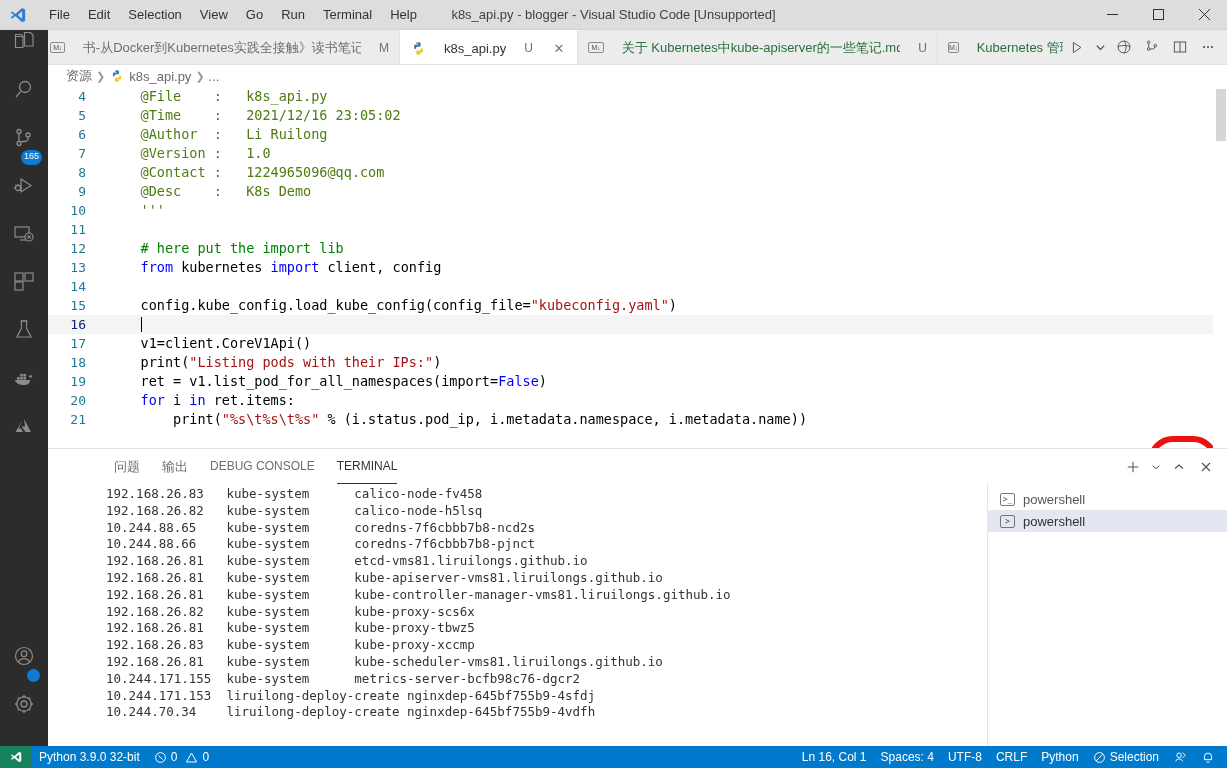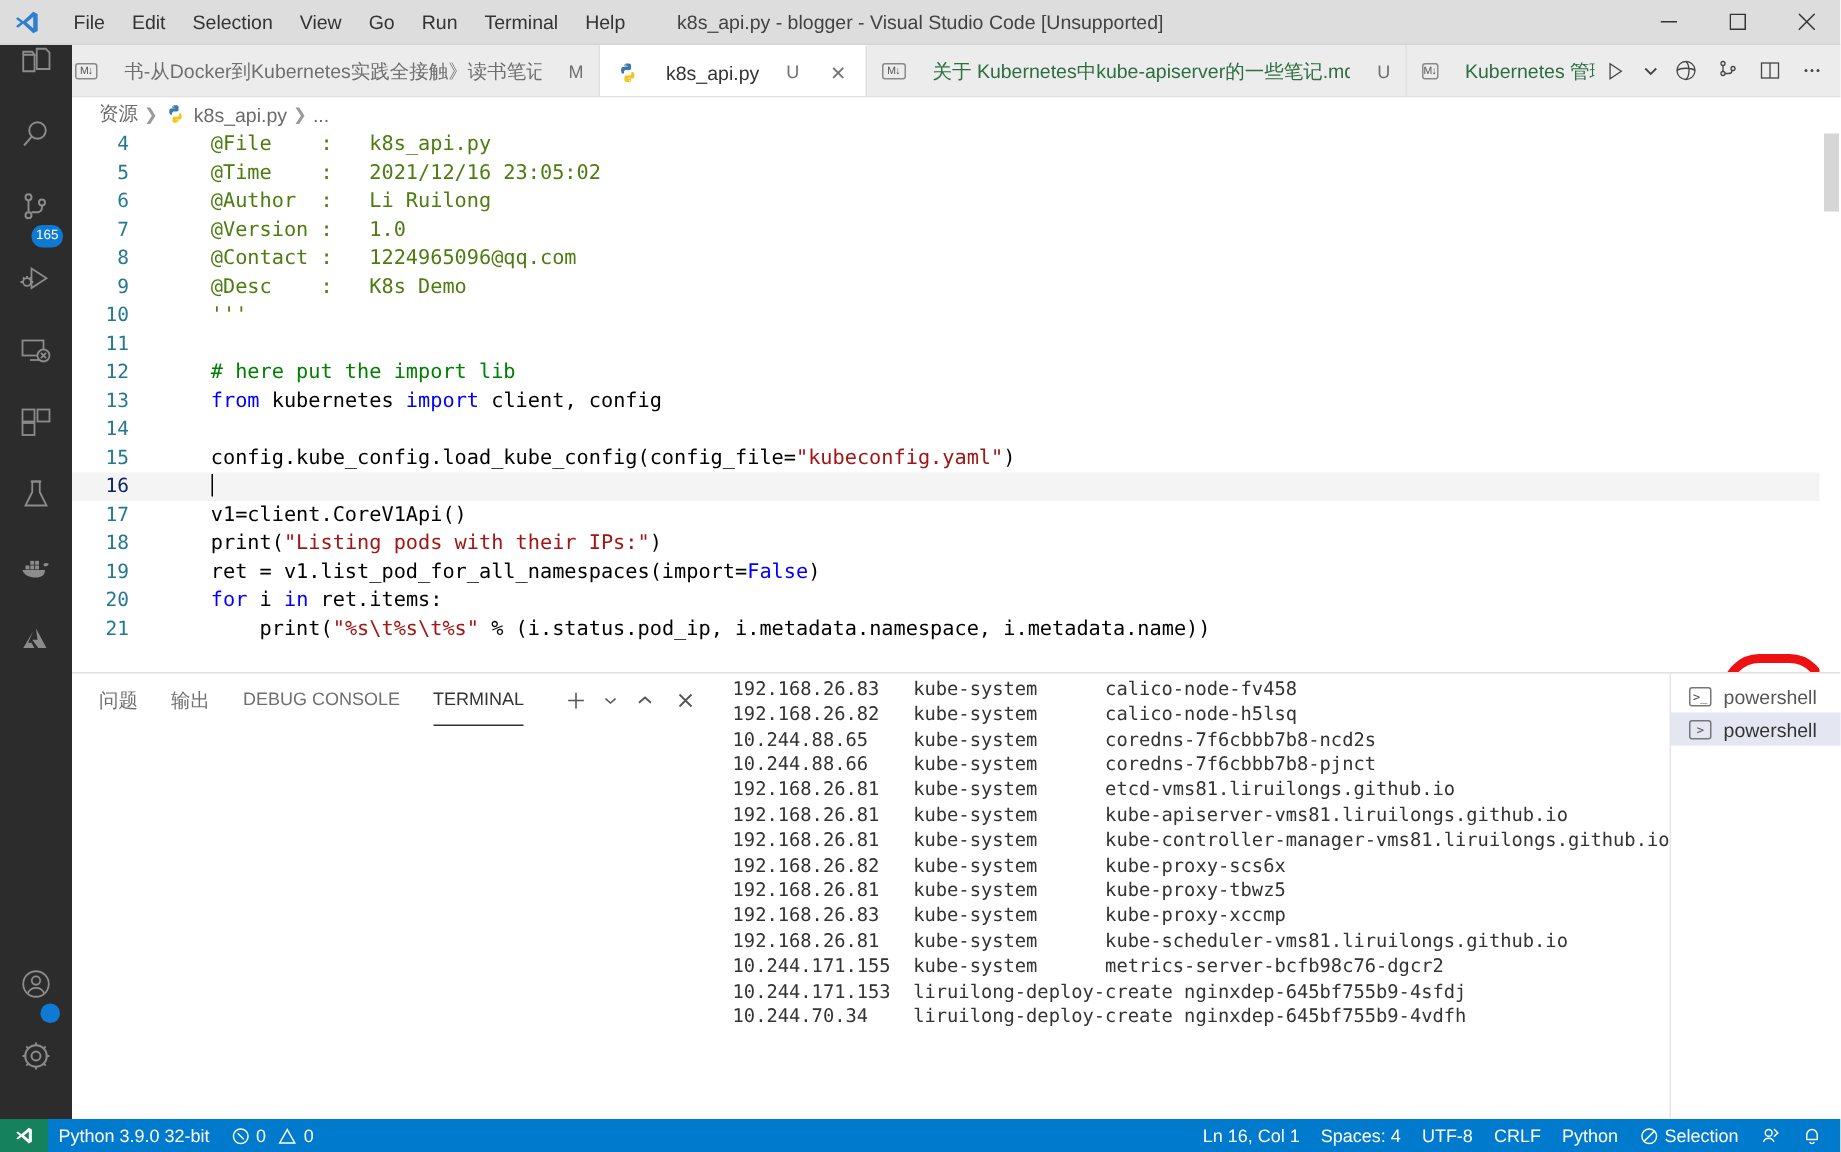--- a/index.html
+++ b/index.html
@@ -102,21 +102,21 @@
   .cursor {
     display:inline-block; width:1px; height:15px; background:#000;
     vertical-align:-3px; animation:blink 1s step-end infinite;
   }
   @keyframes blink { 50% { opacity:0; } }
   .seal { position:absolute; right:8px; top:348px; width:72px; height:95px; }
   .overview-ruler { position:absolute; right:0; top:0; bottom:0; width:14px; background:#ffffff;}
   .scroll-thumb { position:absolute; right:1px; top:2px; width:10px; height:52px; background:#d6d6d6; border-radius:0;}
 
   
-  .panel { flex: 0 0 298px; display:flex; flex-direction:row; border-top:1px solid #e0e0e0; background:#ffffff; min-height:0;}
+  .panel { flex: 0 0 298px; display:flex; flex-direction:column; border-top:1px solid #e0e0e0; background:#ffffff; min-height:0;padding-left:48px;}
   .panel-head { height:35px; display:flex; align-items:center; flex:0 0 35px; padding-left:18px;}
   .panel-tab {
     height:35px; line-height:35px; margin-right:22px; font-size:12px; color:#6f6f6f;
     position:relative; white-space:nowrap; text-transform:none;
   }
   .panel-tab.cjk { font-size:13px; }
   .panel-tab.active { color:#333333; }
   .panel-tab.active::after { content:""; position:absolute; left:0; right:0; bottom:0; height:1px; background:#333333;}
   .panel-actions { margin-left:auto; display:flex; align-items:center; gap:1px; padding-right:8px; color:#555;}
   .pa-btn { width:26px; height:26px; display:flex; align-items:center; justify-content:center;}

